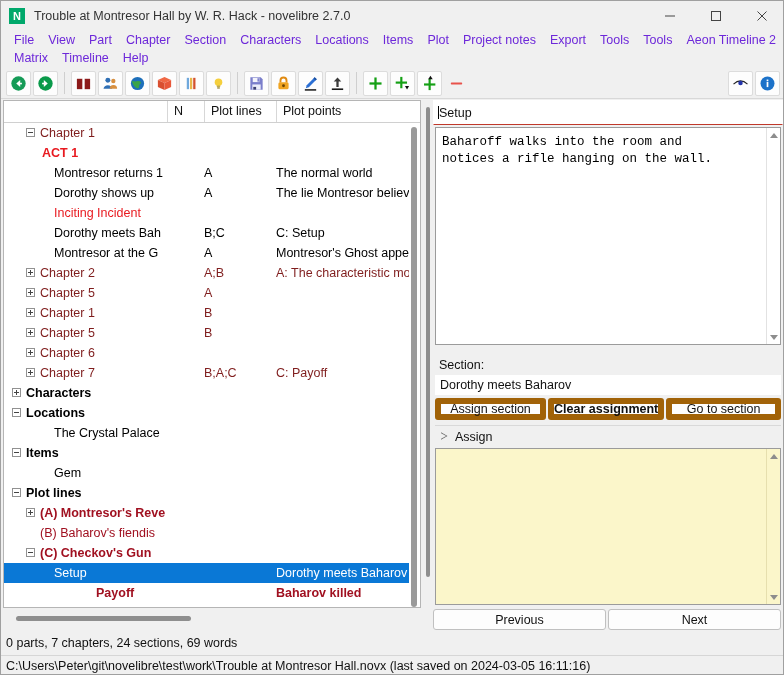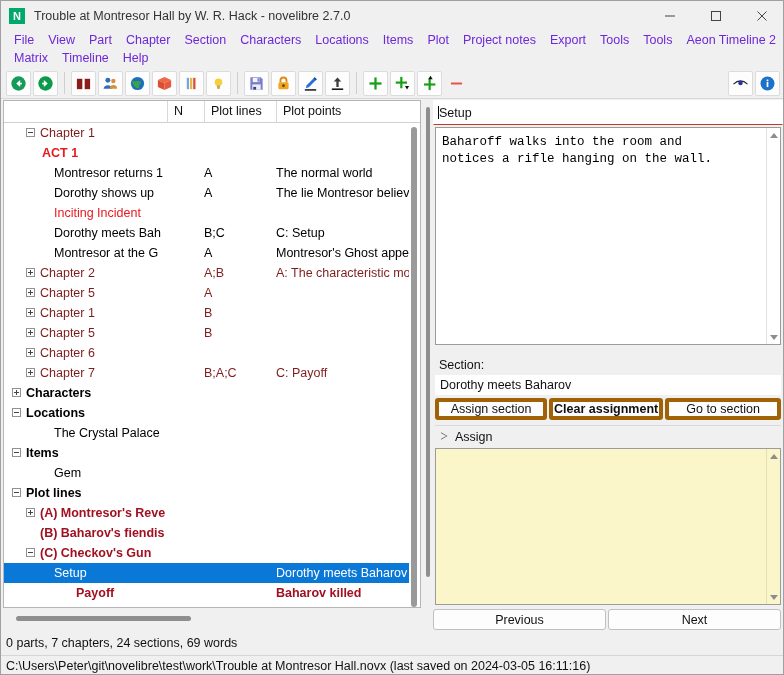--- a/index.html
+++ b/index.html
@@ -216,21 +216,21 @@
     background: #ffffff;
     font-size: 12.5px; color: #111; line-height: 20px; padding-left: 5px;
   }
   .btnrow {
     position: absolute; left: 2px; top: 298px; width: 348px; height: 22px;
     display: flex;
   }
   .btn {
     height: 22px;
     background: #fdfdfd;
-    border: 4px solid #a16207;
+    border: 6px solid #a16207;
     border-radius: 3px;
     font-size: 12.5px; color: #111;
     display: flex; align-items: center; justify-content: center;
     margin-right: 2px;
     white-space: nowrap;
   }
   .btn.b1 { width: 120px; }
   .btn.b2 { width: 122px; font-weight: bold; }
   .btn.b3 { width: 124px; }
 
@@ -632,40 +632,40 @@
           <div class="tcell c-pp boldblack"></div>
         </div>
         <div class="trow">
           <div class="toggle plus" style="left: 22px;"></div>
           <div class="tcell c-title dred" style="left: 36px; width: 136px; font-weight: bold;">(A) Montresor's Reve</div>
           <div class="tcell c-n dred" style="width: 37px;"></div>
           <div class="tcell c-pl dred" style="width: 72px;"></div>
           <div class="tcell c-pp dred"></div>
         </div>
         <div class="trow">
-          <div class="tcell c-title dred" style="left: 36px; width: 136px; font-weight: bold;">(B) Baharov's fiendis</div>
+          <div class="tcell c-title dred" style="left: 36px; width: 136px; font-weight: normal;">(B) Baharov's fiendis</div>
           <div class="tcell c-n dred" style="width: 37px;"></div>
           <div class="tcell c-pl dred" style="width: 72px;"></div>
           <div class="tcell c-pp dred"></div>
         </div>
         <div class="trow">
           <div class="toggle" style="left: 22px;"></div>
           <div class="tcell c-title dred" style="left: 36px; width: 136px; font-weight: bold;">(C) Checkov's Gun</div>
           <div class="tcell c-n dred" style="width: 37px;"></div>
           <div class="tcell c-pl dred" style="width: 72px;"></div>
           <div class="tcell c-pp dred"></div>
         </div>
         <div class="trow sel">
           <div class="tcell c-title selwhite" style="left: 50px; width: 122px;">Setup</div>
           <div class="tcell c-n selwhite" style="width: 37px;"></div>
           <div class="tcell c-pl selwhite" style="width: 72px;"></div>
           <div class="tcell c-pp selwhite">Dorothy meets Baharov</div>
         </div>
         <div class="trow">
-          <div class="tcell c-title dred" style="left: 34px; width: 122px; font-weight: bold; padding-left: 38px;">Payoff</div>
+          <div class="tcell c-title dred" style="left: 54px; width: 122px; font-weight: bold; padding-left: 38px;">Payoff</div>
           <div class="tcell c-n dred" style="width: 37px;"></div>
           <div class="tcell c-pl dred" style="width: 72px;"></div>
           <div class="tcell c-pp dred">Baharov killed</div>
         </div>
       </div>
     <div class="tree-vscroll">
       <div class="tree-vthumb"></div>
     </div>
   </div>
 

